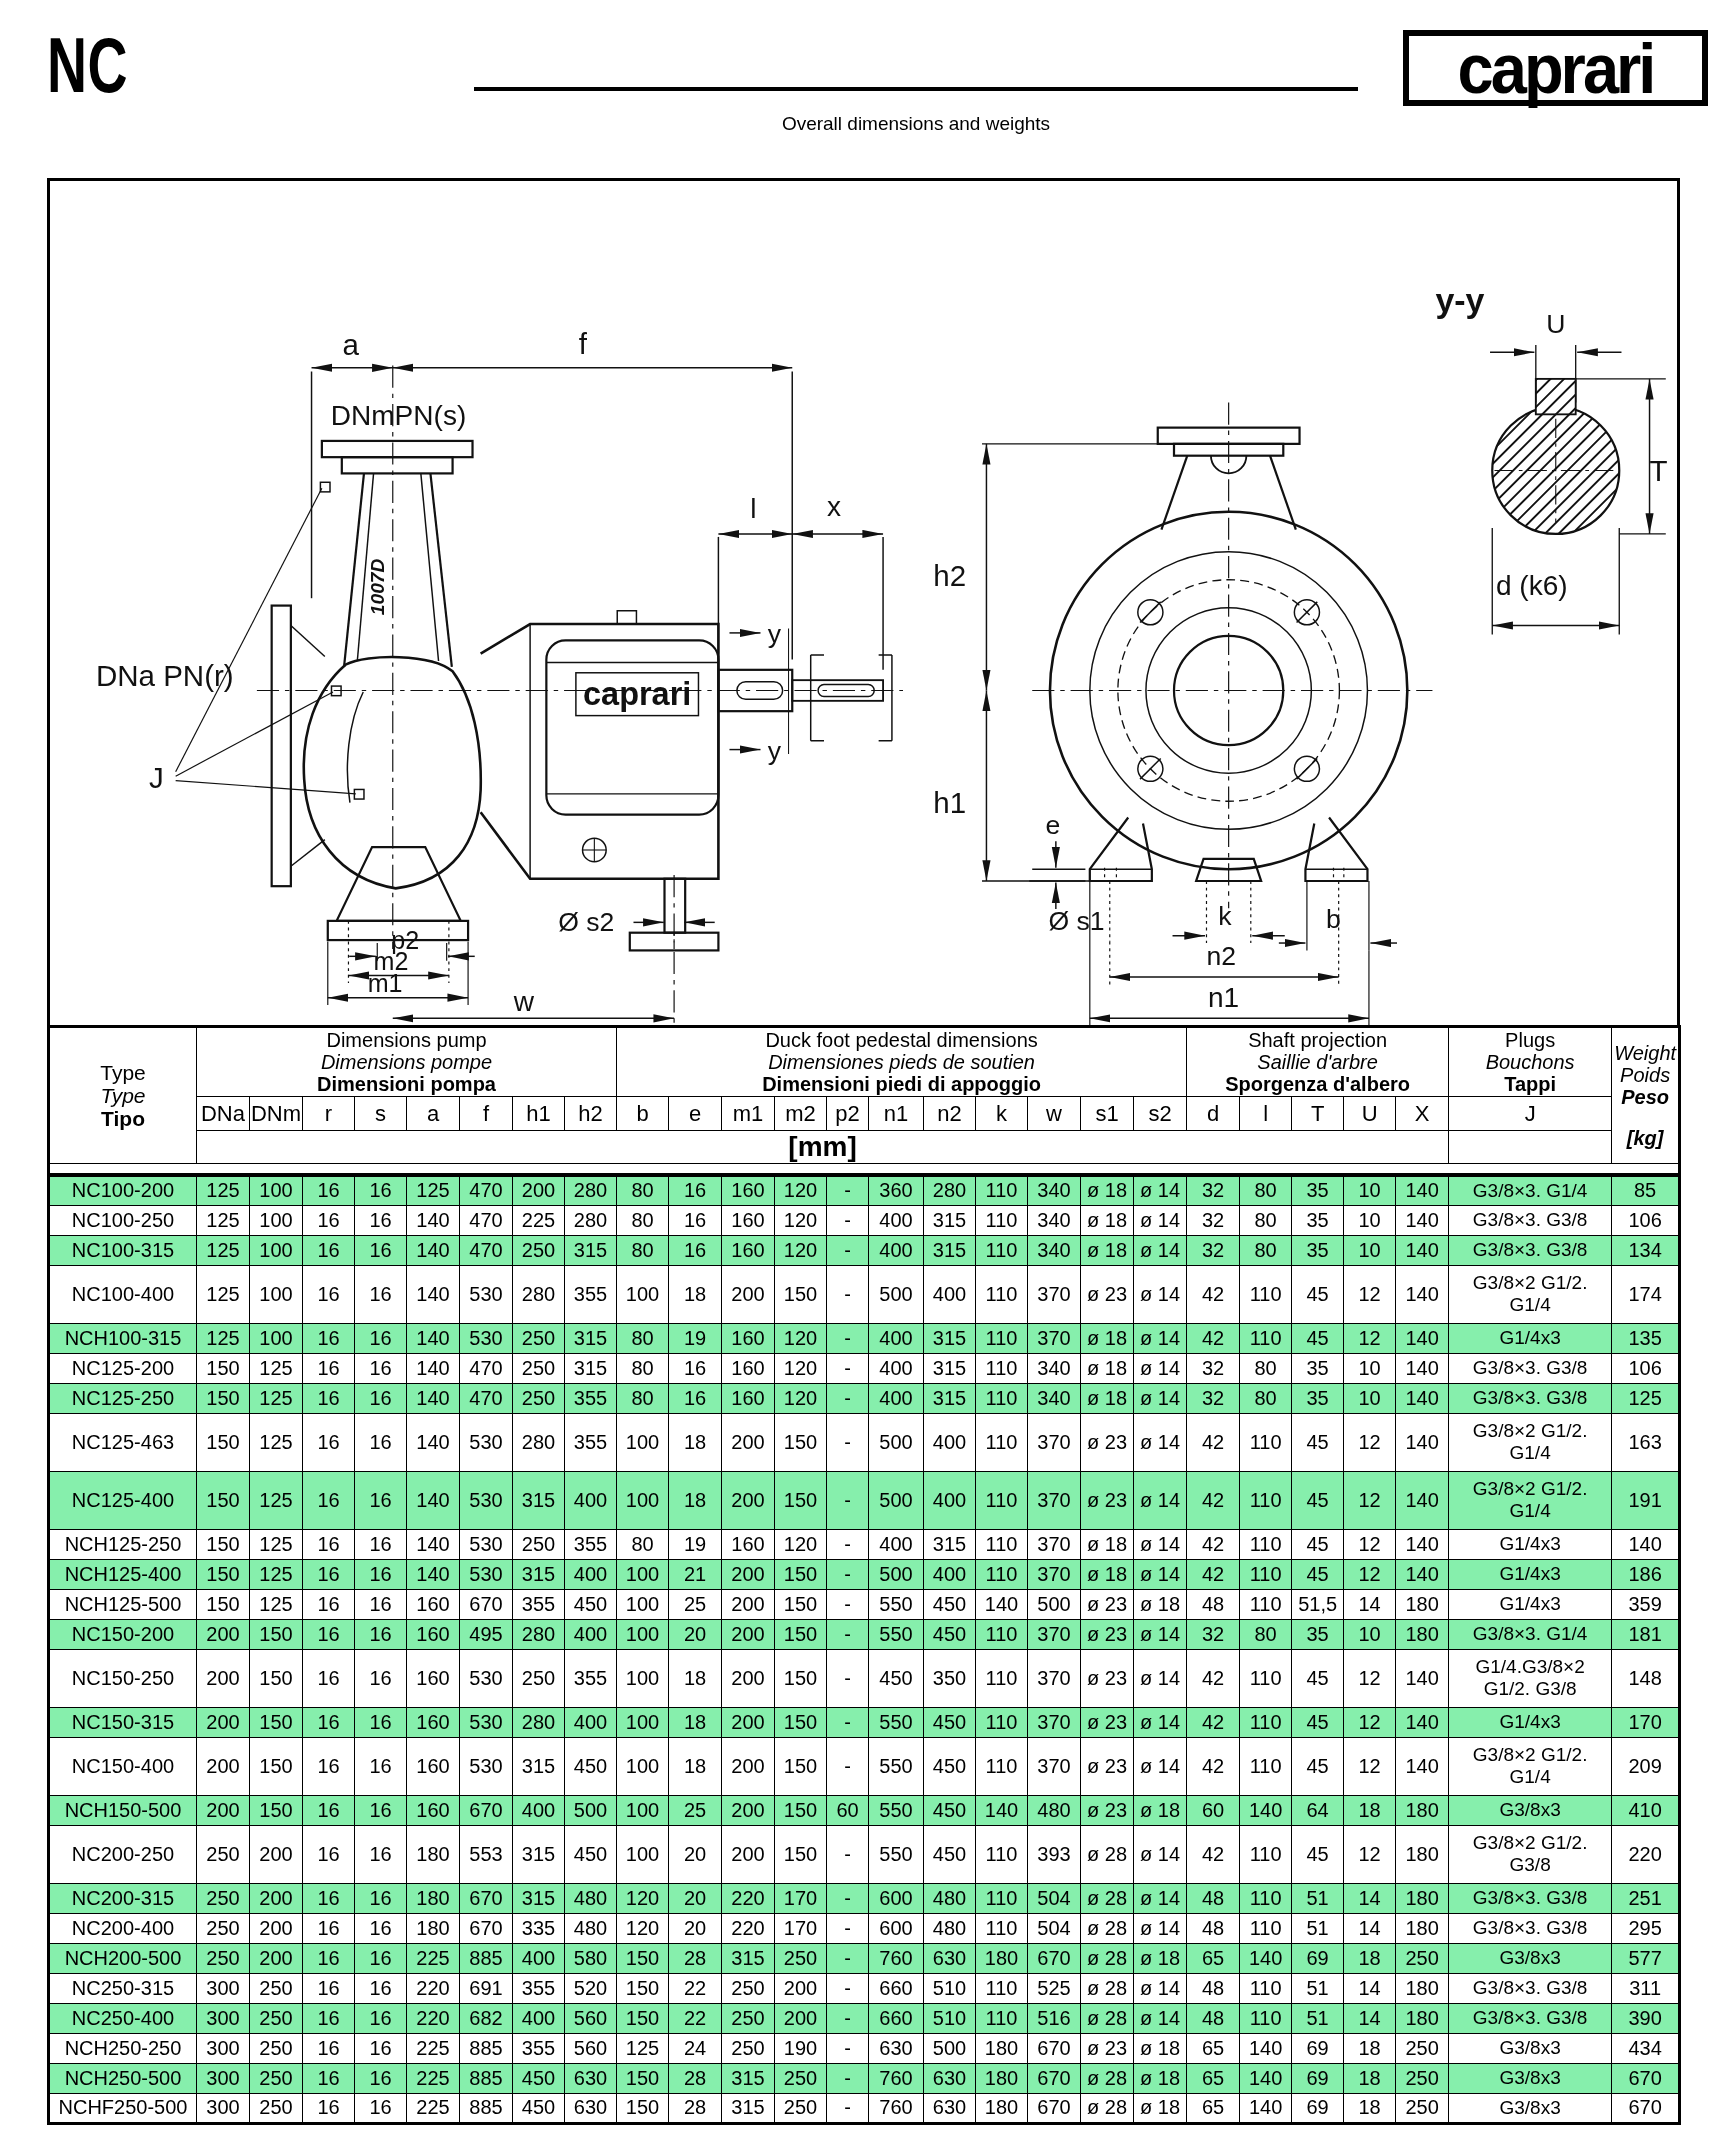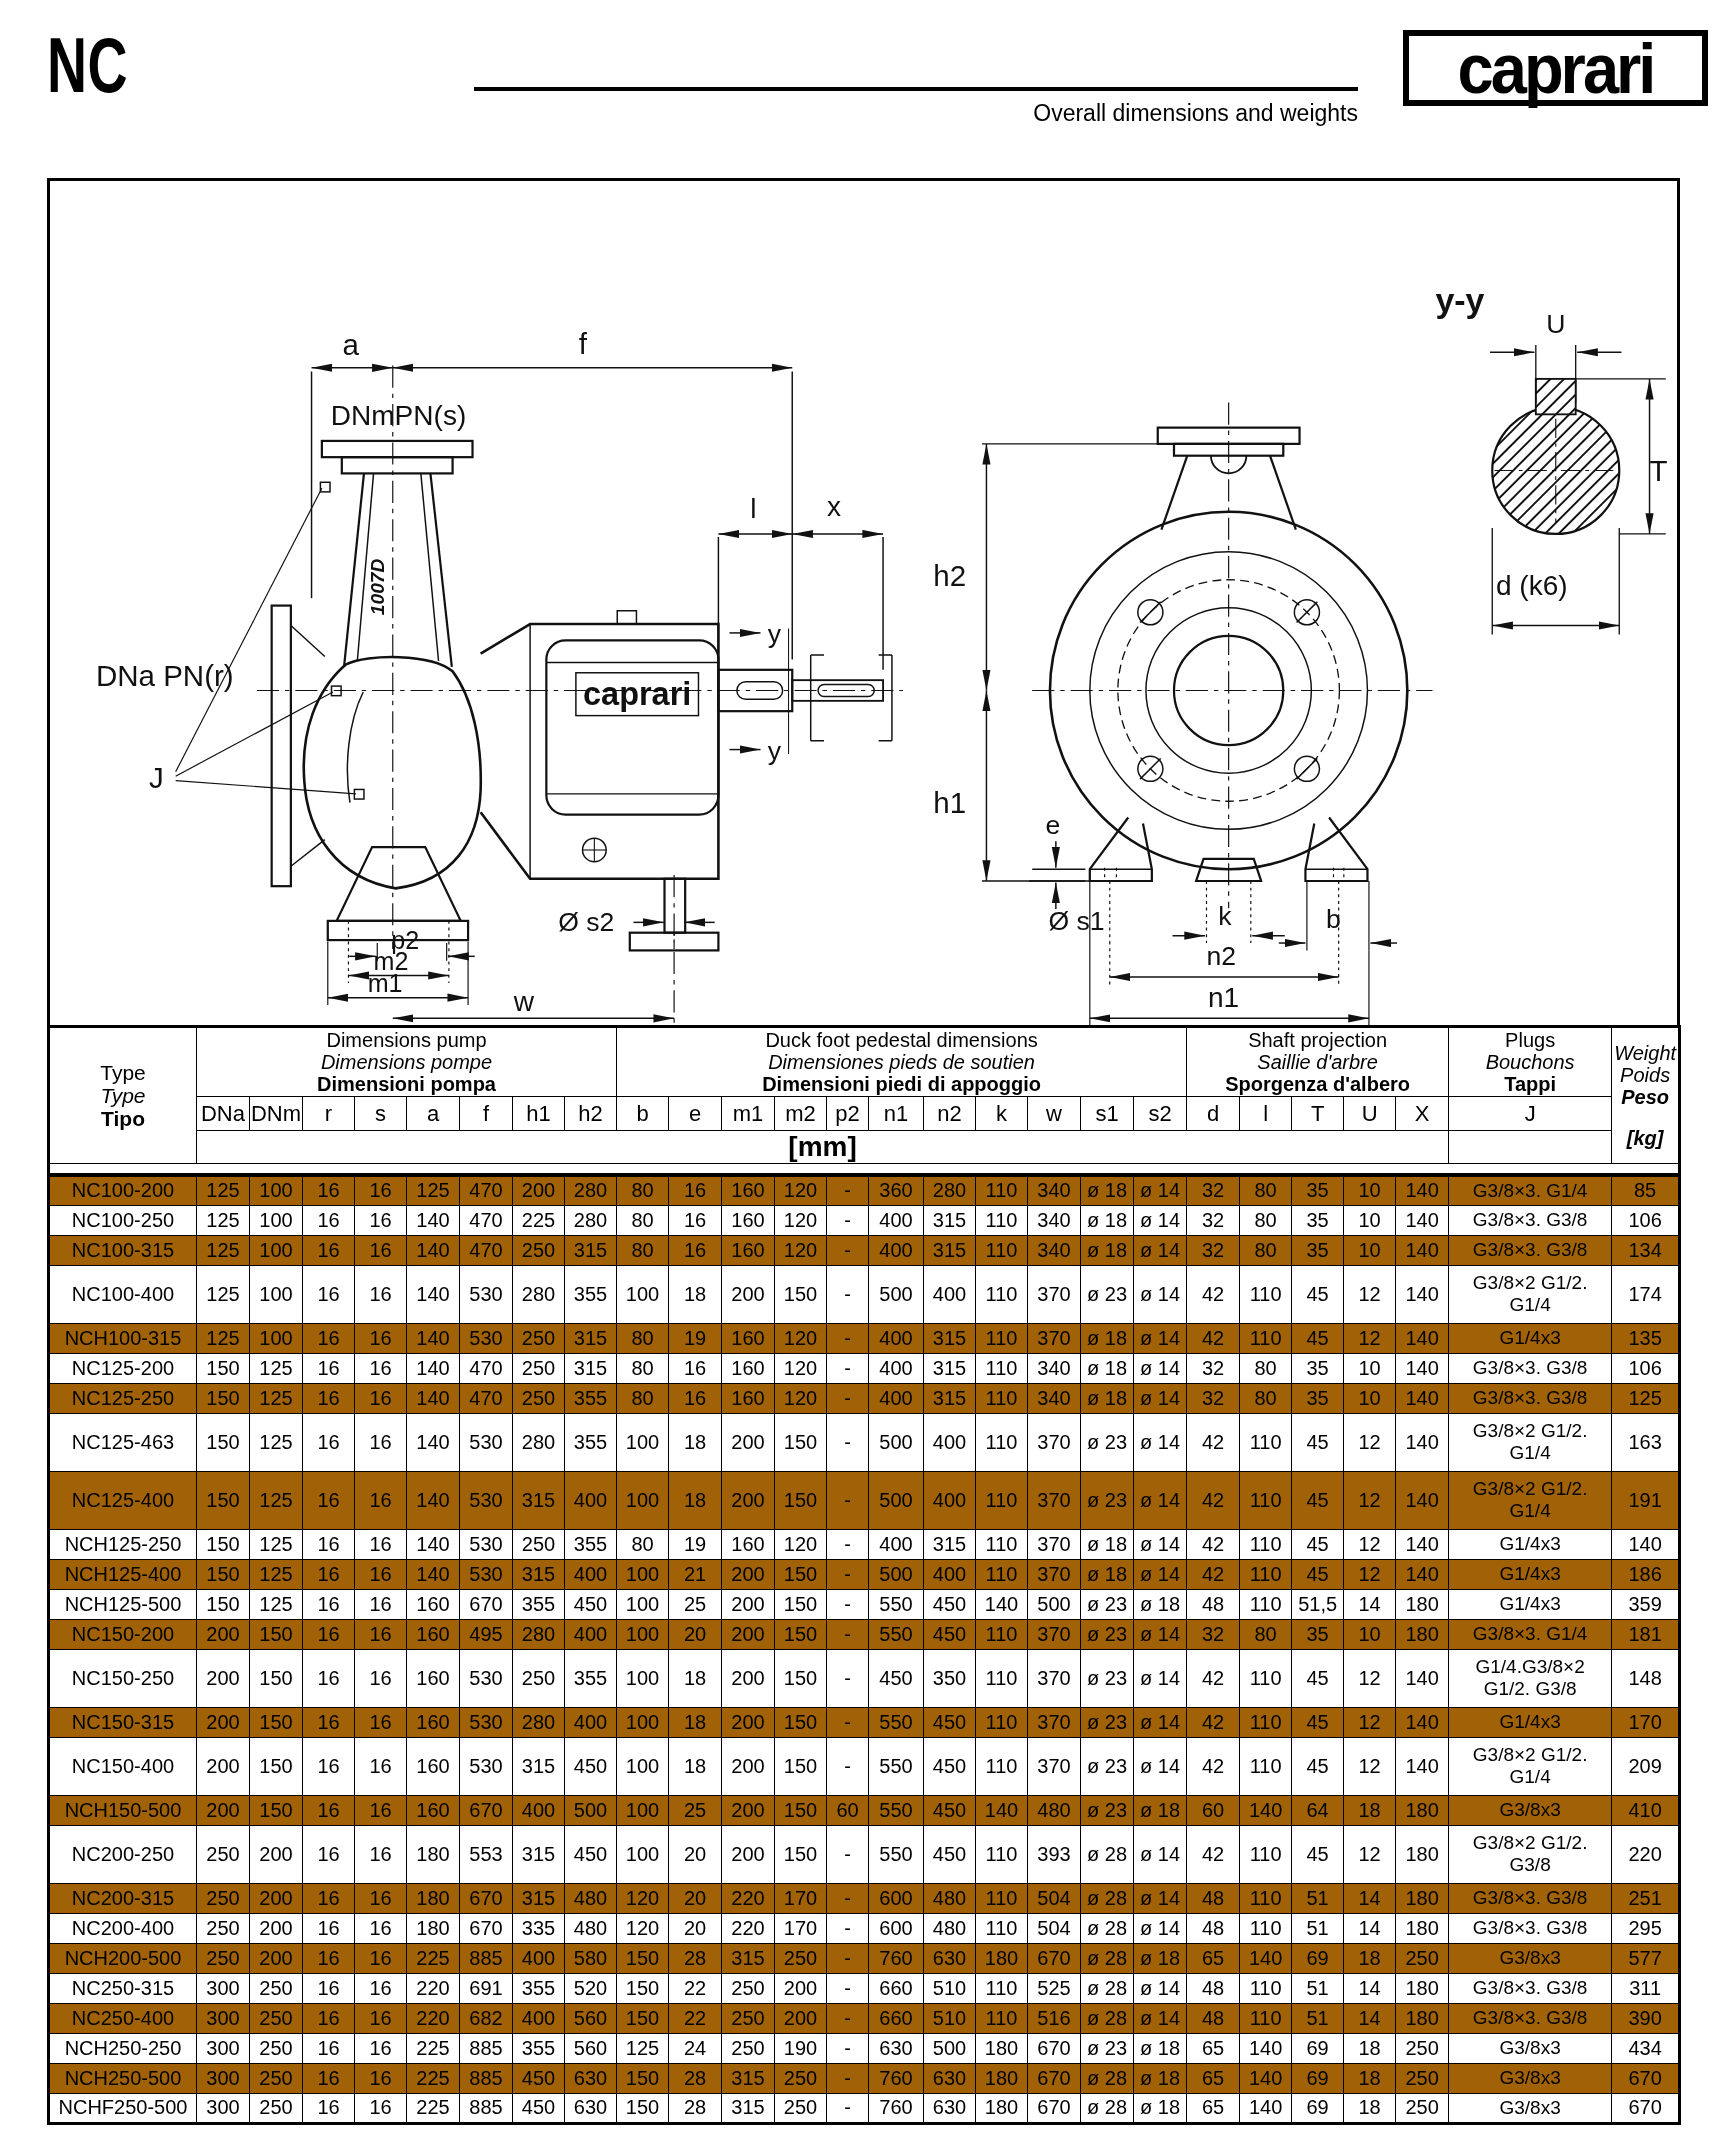--- a/index.html
+++ b/index.html
@@ -3,21 +3,21 @@
 <meta charset="utf-8">
 <style>
   html,body{margin:0;padding:0;background:#fff;}
   body{width:1727px;height:2151px;position:relative;font-family:"Liberation Sans",sans-serif;color:#000;}
   .nc-code{position:absolute;left:47px;top:21px;font-size:77px;font-weight:bold;letter-spacing:0.7px;
            transform:scaleX(.72);transform-origin:left top;}
   .brand-box{position:absolute;left:1403px;top:30px;width:305px;height:76px;border:6px solid #000;
              box-sizing:border-box;display:flex;align-items:center;justify-content:center;overflow:visible;}
   .brand-box span{font-size:65px;font-weight:bold;letter-spacing:-3px;transform:scaleY(1.08);line-height:1;}
   .head-rule{position:absolute;left:474px;top:87px;width:884px;height:3.7px;background:#000;}
-  .head-titles{position:absolute;left:474px;top:102px;width:884px;text-align:right;line-height:23px;font-size:23px;}
+  .head-titles{position:absolute;left:474px;top:112px;width:884px;text-align:center;line-height:23px;font-size:19px;}
   .head-titles .t-fr{font-style:italic;}
   .head-titles .t-it{font-weight:bold;}
   .figure-box{position:absolute;left:47px;top:178px;width:1633px;height:847px;border:3px solid #000;
               border-bottom:none;box-sizing:border-box;}
   .figure-box svg{display:block;width:100%;height:100%;}
   svg text{font-family:"Liberation Sans",sans-serif;fill:#111;}
   
   table.dims{position:absolute;left:47px;top:1025px;width:1633px;border-collapse:collapse;table-layout:fixed;
              border:3px solid #000;}
   table.dims th,table.dims td{border:1.5px solid #000;padding:0;text-align:center;vertical-align:middle;
@@ -30,21 +30,21 @@
   th.type-head .g-it{font-weight:bold;}
   th.weight-head div{font-size:20px;line-height:22px;font-style:italic;}
   th.weight-head .g-fr{font-style:italic;}
   th.weight-head .g-it{font-weight:bold;}
   th.weight-head .g-unit{font-weight:bold;margin-top:19px;}
   tr.letters-row th{height:33px;font-size:22px;}
   tr.units-row th{height:30px;font-size:28px;font-weight:bold;}
   tr.sep-row td{height:9px;border-left:none;border-right:none;border-bottom:4.4px solid #000;background:#fff;}
   tbody tr.r-std{height:30px;}
   tbody tr.r-tall{height:58px;padding-left:12px;}
-  tbody tr.shade{background:#a16207;}
+  tbody tr.shade{background:#86efac;}
   tbody td{font-size:20px;border-top-width:2.2px;border-bottom-width:2.2px;}
   tbody td.plugs{font-size:19px;line-height:22px;white-space:pre-line;}
 </style>
 </head>
 <body>
 
 <div class="nc-code">NC</div>
 <div class="brand-box">
   <span>caprari</span>
 </div>

